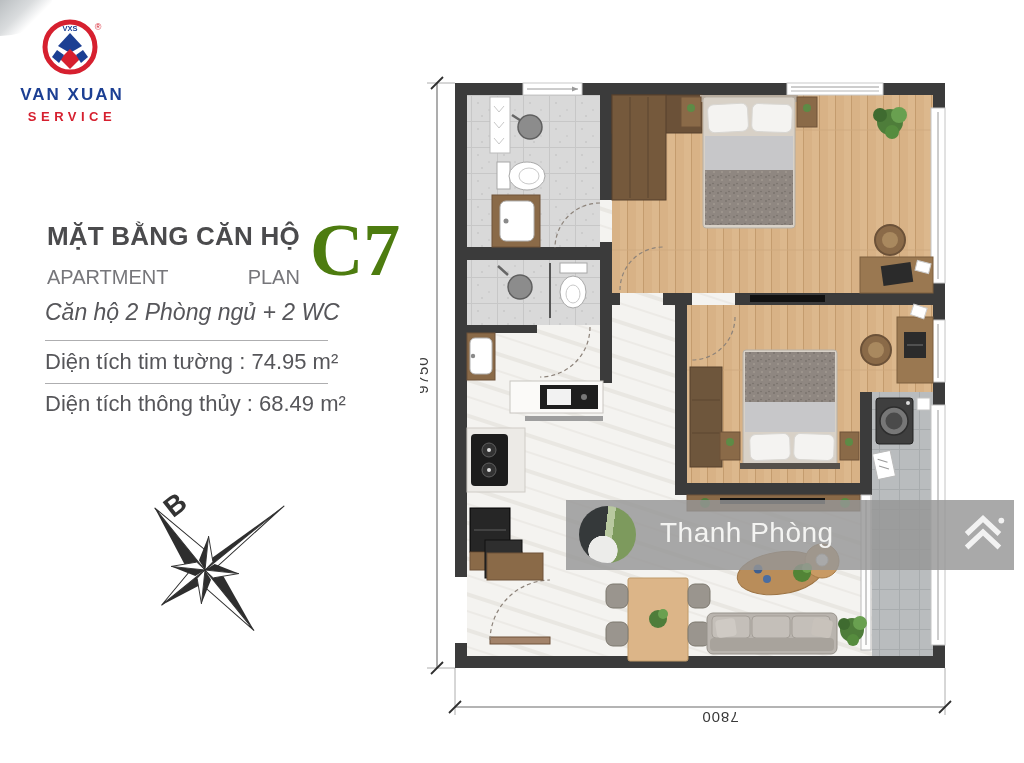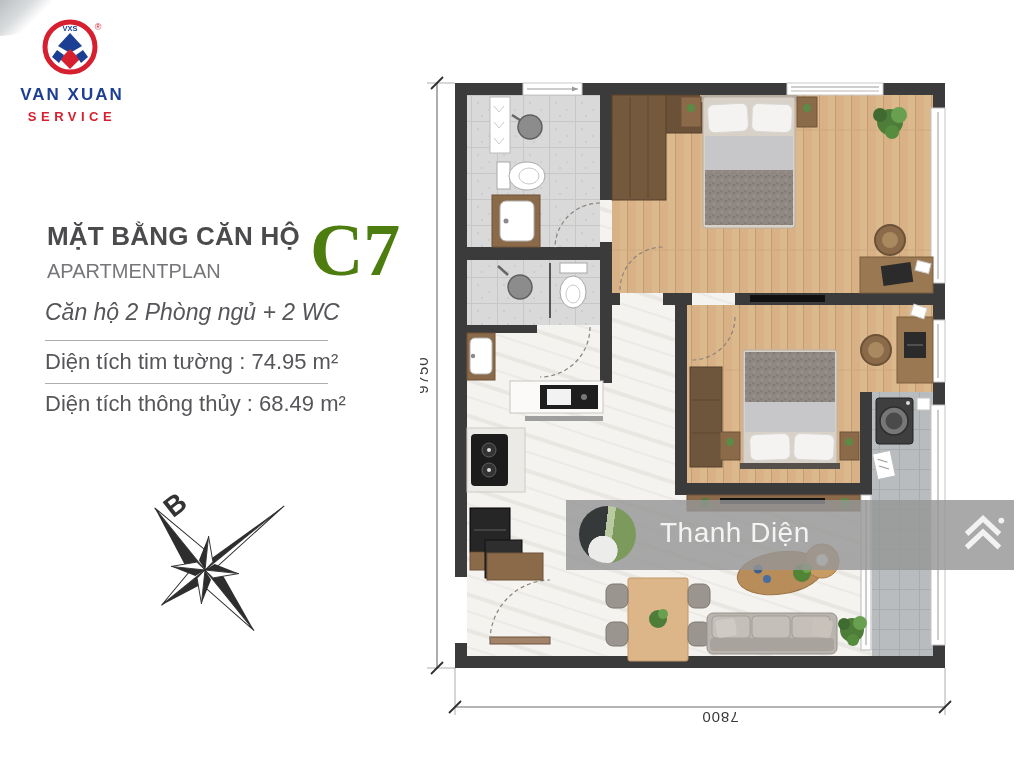--- a/index.html
+++ b/index.html
@@ -12,21 +12,21 @@
     border-bottom-right-radius:100% 100%;opacity:.85;}
 
   
   .logo{position:absolute;left:10px;top:16px;width:124px;text-align:center;}
   .logo-name1{display:block;margin-top:3px;font-size:17px;font-weight:bold;color:#1c3f93;letter-spacing:2px;}
   .logo-name2{display:block;margin-top:4px;font-size:13px;font-weight:bold;color:#d6202f;letter-spacing:4.5px;}
 
   
   .title-block{position:absolute;left:47px;top:221px;display:flex;align-items:flex-start;}
   .title-vi{font-size:26px;font-weight:bold;color:#4b4b4d;letter-spacing:.2px;white-space:nowrap;}
-  .title-en{display:flex;width:100%;font-size:20px;color:#76767a;margin-top:8px;}
+  .title-en{display:flex;justify-content:space-between;width:100%;font-size:20px;color:#76767a;margin-top:14px;}
   .unit-code{font-family:"Liberation Serif", serif;font-size:74px;font-weight:bold;color:#4d7c0f;
     line-height:.85;margin-left:10px;position:relative;top:-2px;}
   .subtitle{position:absolute;left:45px;top:299px;font-size:23px;color:#56565a;font-style:italic;}
   .rule{position:absolute;left:45px;width:283px;border-top:1.6px solid #aeaeb0;}
   .area-row{position:absolute;left:45px;font-size:22px;color:#56565a;}
 
   
   .watermark{position:absolute;left:566px;top:500px;width:458px;height:70px;
     background:rgba(150,150,150,.82);display:flex;align-items:center;}
   .avatar{position:absolute;left:13px;top:6px;width:57px;height:57px;border-radius:50%;
@@ -366,21 +366,21 @@
       <line x1="525" y1="598" x2="525" y2="645" stroke="#9a9a9a" stroke-width="0.8"></line>
       <line x1="29" y1="643" x2="41" y2="631" stroke="#2e2e2e" stroke-width="1.8"></line>
       <line x1="519" y1="643" x2="531" y2="631" stroke="#2e2e2e" stroke-width="1.8"></line>
     </g>
     <text x="8" y="305" text-anchor="middle" font-size="15" fill="#3a3a3a" letter-spacing="1" transform="rotate(-90 8 305)">9750</text>
     <text x="300" y="650" text-anchor="middle" font-size="15" fill="#3a3a3a" letter-spacing="1" transform="rotate(180 300 646)">7800</text>
   </svg>
 
   <div class="watermark">
     <div class="avatar"></div>
-    <div class="wm-name">Thanh Diện</div>
+    <div class="wm-name">Thanh Phòng</div>
     <svg class="wm-brand" viewBox="0 0 56 56">
       <path d="M11 27 L28 11 L45 27" fill="none" stroke="#ffffff" stroke-width="5.5" stroke-linejoin="miter"></path>
       <path d="M11 41 L28 25 L45 41" fill="none" stroke="#ffffff" stroke-width="5.5" stroke-linejoin="miter"></path>
       <circle cx="47" cy="13" r="3" fill="#ffffff"></circle>
     </svg>
   </div>
 
 </div>
 
 </body></html>

